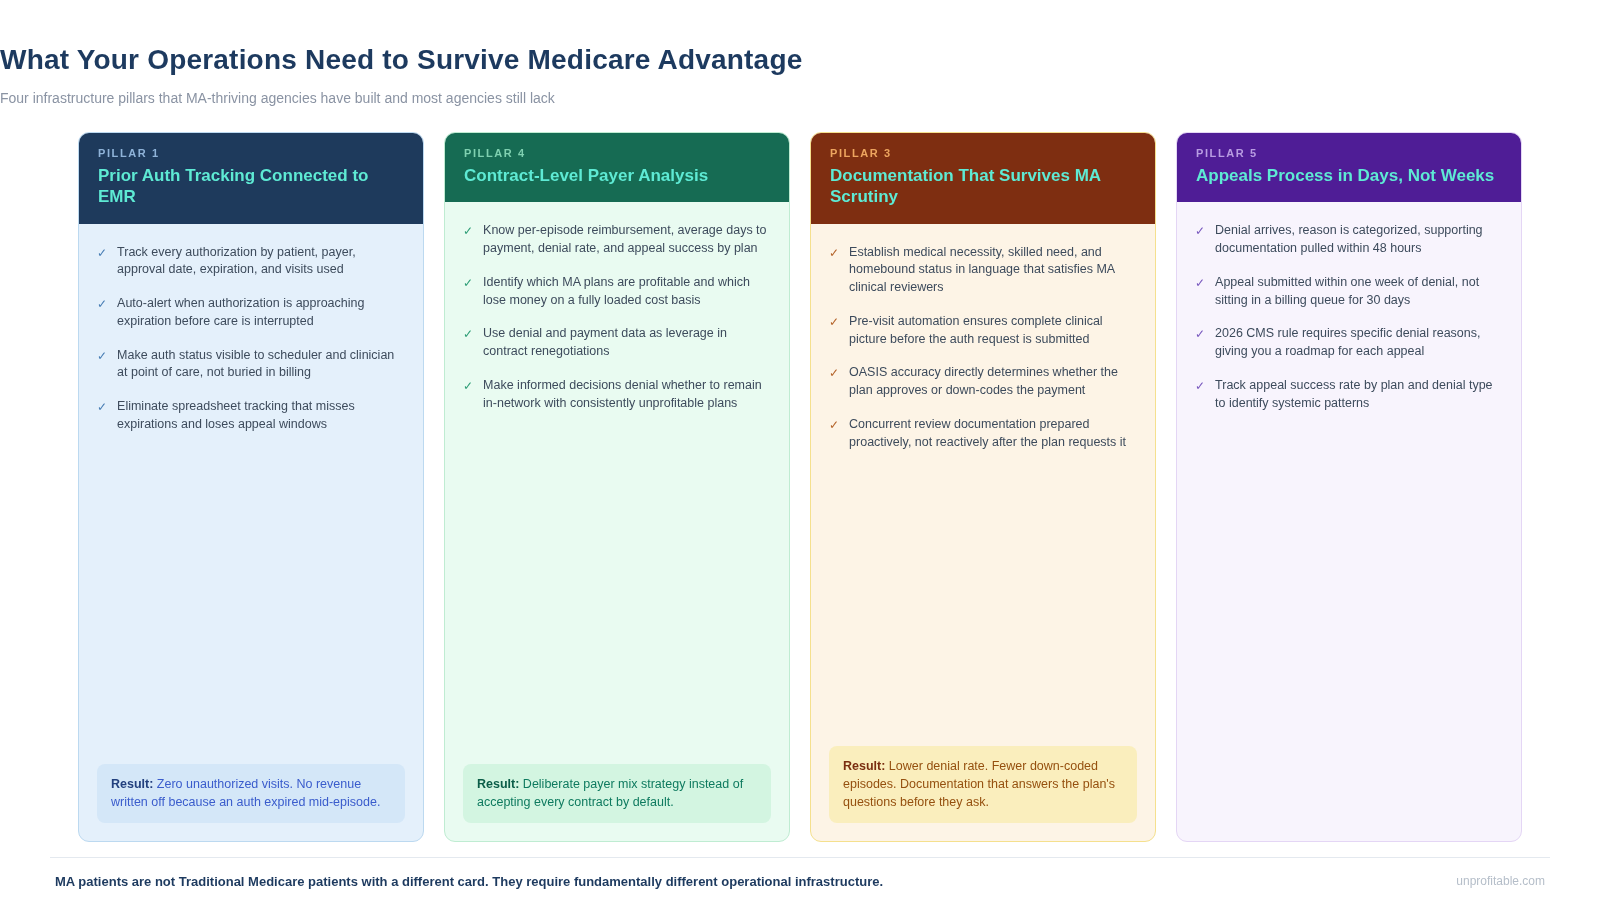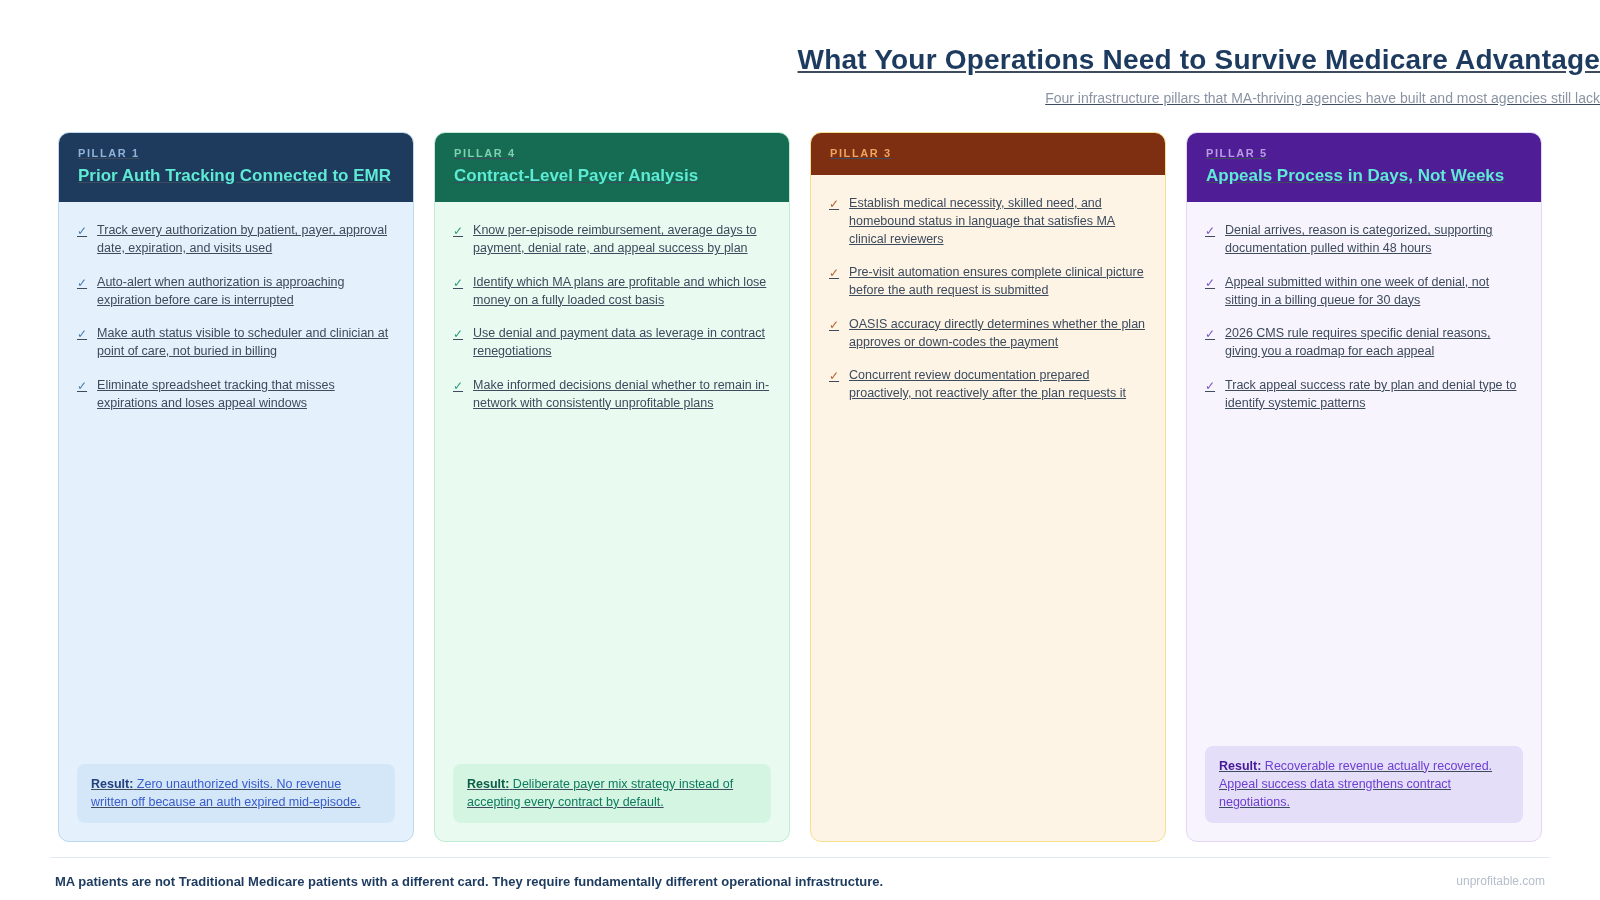--- a/index.html
+++ b/index.html
@@ -1,23 +1,23 @@
 <!DOCTYPE html>
 <html><head>
 <meta charset="utf-8">
 <style>
   * { box-sizing: border-box; margin: 0; padding: 0; }
   html, body { width: 1600px; height: 900px; background: #ffffff; }
   body { font-family: "Liberation Sans", sans-serif; color: #3d4b5c; overflow: hidden; }
 
-  .page-header { text-align: right; padding-top: 44px; text-decoration: underline; }
+  .page-header { text-align: left; padding-top: 44px; }
   .page-title { font-size: 28px; font-weight: bold; color: #1d3a5f; letter-spacing: 0.2px; }
   .page-subtitle { font-size: 14px; color: #8a93a3; margin-top: 14px; }
 
-  .cards { display: flex; gap: 20px; padding: 0 58px; margin-top: 26px; height: 710px; text-decoration: underline; }
+  .cards { display: flex; gap: 20px; padding: 0 78px; margin-top: 26px; height: 710px; }
   .card {
     flex: 1 1 0;
     border: 1px solid var(--border, #ddd);
     background: var(--body-bg, #f5f5f5);
     border-radius: 11px;
     display: flex; flex-direction: column;
     overflow: hidden;
   }
   .card-header {
     background: var(--header-bg, #333);
@@ -130,40 +130,45 @@
       <div class="result">
         <b>Result:</b>
         <span>Deliberate payer mix strategy instead of accepting every contract by default.</span>
       </div>
     </div>
   </section>
 
   <section class="card" style="--header-bg: #7e2e11; --label: #eda55f; --body-bg: #fdf4e6; --border: #f5e08e; --check: #b5652c; --result-bg: #faeebd; --result-text: #95500f; --result-label: #7a2e10;">
     <header class="card-header">
       <div class="pillar-label">PILLAR 3</div>
+      <h2 class="pillar-title">Documentation That Survives MA Scrutiny</h2>
     </header>
     <div class="card-body">
       <ul class="bullets">
         <li>
           <span class="check">✓</span>
           <span>Establish medical necessity, skilled need, and homebound status in language that satisfies MA clinical reviewers</span>
         </li>
         <li>
           <span class="check">✓</span>
           <span>Pre-visit automation ensures complete clinical picture before the auth request is submitted</span>
         </li>
         <li>
           <span class="check">✓</span>
           <span>OASIS accuracy directly determines whether the plan approves or down-codes the payment</span>
         </li>
         <li>
           <span class="check">✓</span>
           <span>Concurrent review documentation prepared proactively, not reactively after the plan requests it</span>
         </li>
       </ul>
+      <div class="result">
+        <b>Result:</b>
+        <span>Lower denial rate. Fewer down-coded episodes. Documentation that answers the plan's questions before they ask.</span>
+      </div>
     </div>
   </section>
 
   <section class="card" style="--header-bg: #4f1d96; --label: #b89ce2; --body-bg: #f8f4fd; --border: #e4d6f5; --check: #7a5abf; --result-bg: #e5def9; --result-text: #6d3fd1; --result-label: #45189a;">
     <header class="card-header">
       <div class="pillar-label">PILLAR 5</div>
       <h2 class="pillar-title">Appeals Process in Days, Not Weeks</h2>
     </header>
     <div class="card-body">
       <ul class="bullets">
@@ -177,24 +182,20 @@
         </li>
         <li>
           <span class="check">✓</span>
           <span>2026 CMS rule requires specific denial reasons, giving you a roadmap for each appeal</span>
         </li>
         <li>
           <span class="check">✓</span>
           <span>Track appeal success rate by plan and denial type to identify systemic patterns</span>
         </li>
       </ul>
-      <div class="result">
-        <b>Result:</b>
-        <span>Recoverable revenue actually recovered. Appeal success data strengthens contract negotiations.</span>
-      </div>
     </div>
   </section>
 
 </main>
 
 <hr class="footer-divider">
 
 <footer class="page-footer">
   <div class="footer-statement">MA patients are not Traditional Medicare patients with a different card. They require fundamentally different operational infrastructure.</div>
   <a class="footer-site" href="#">unprofitable.com</a>

